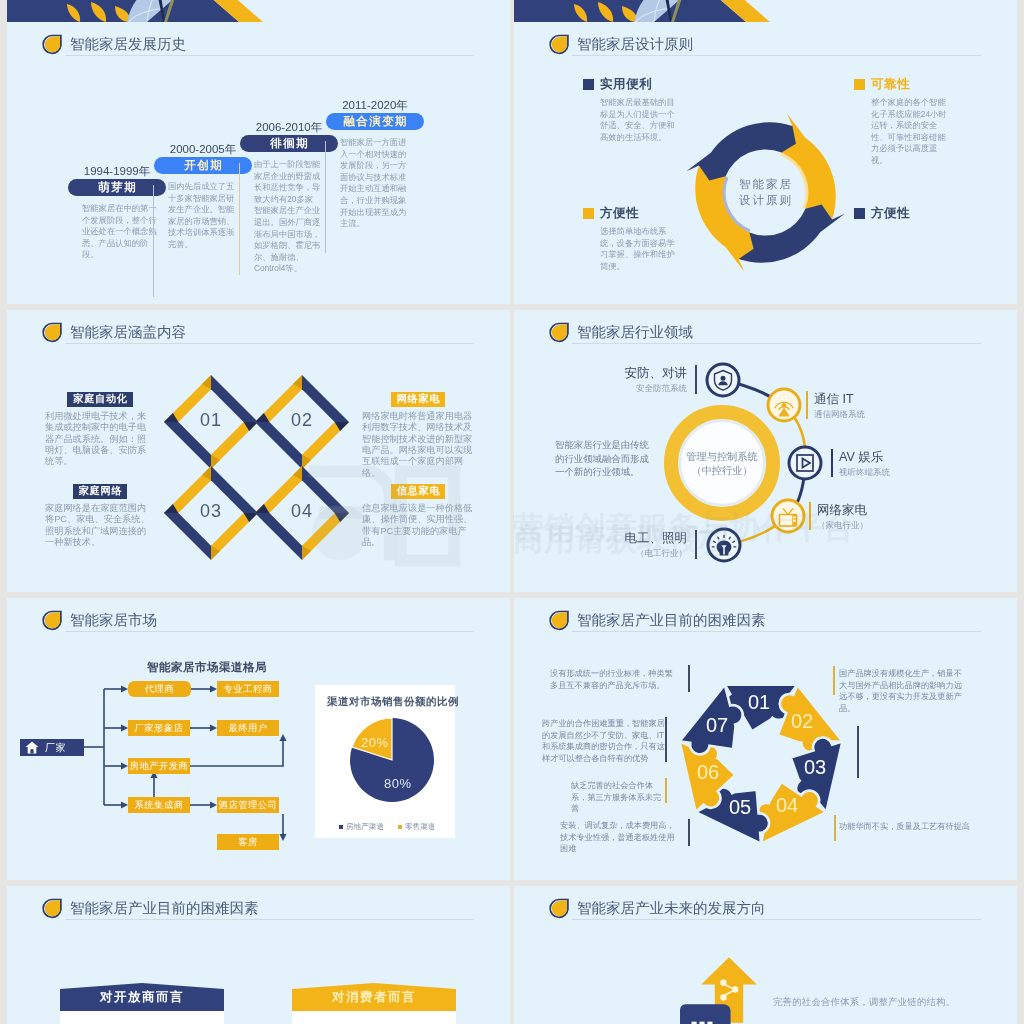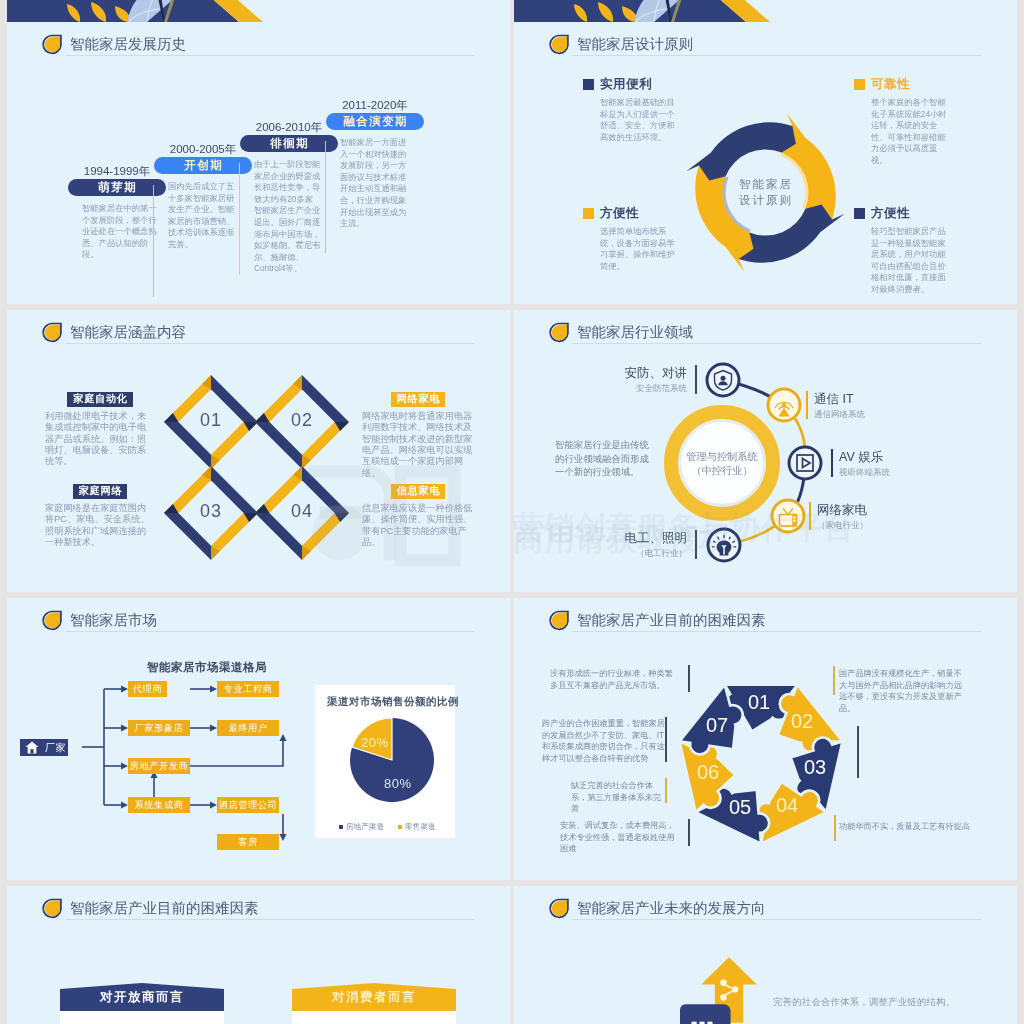--- a/index.html
+++ b/index.html
@@ -229,21 +229,20 @@
           <span class="s2-sq" style="background:#f2b317"></span>
         <span class="s2-h navy">方便性</span>
         </div>
       <div class="s2-txt">选择简单地布线系统，设备方面容易学习掌握、操作和维护简便。</div>
     </div>
     <div class="s2-blk" style="left:340px;top:183px;">
       <div class="s2-head">
           <span class="s2-sq" style="background:#2f3e72"></span>
         <span class="s2-h navy">方便性</span>
         </div>
-      <div class="s2-txt">轻巧型智能家居产品是一种轻量级智能家居系统，用户对功能可自由搭配组合且价格相对低廉，直接面对最终消费者。</div>
     </div>
   </div>
 
   <div class="slide sl-L r2">
     <div class="hdr">
       <svg viewBox="0 0 20 21">
         <path d="M18.9 1.5 L18.9 11.4 A8.9 8.9 0 1 1 10 1.5 Z" fill="none" stroke="#2c3c6b" stroke-width="1.7"></path>
         <path d="M18.0 2.2 L18.0 11.4 A7.6 7.6 0 1 1 10.4 3.1 Z" fill="#f2b317"></path>
       </svg>
       <span class="ttl">智能家居涵盖内容</span>
@@ -448,29 +447,29 @@
         <path d="M 114 203.5 l 7 3.5 l -7 3.5 z"></path>
         <path d="M 203 87.5 l 7 3.5 l -7 3.5 z"></path>
         <path d="M 203 126.5 l 7 3.5 l -7 3.5 z"></path>
         <path d="M 203 203.5 l 7 3.5 l -7 3.5 z"></path>
         <path d="M 272.5 143 l 3.5 -7 l 3.5 7 z"></path>
         <path d="M 143.5 180 l 3.5 -7 l 3.5 7 z"></path>
         <path d="M 272.5 236 l 3.5 7 l 3.5 -7 z"></path>
       </g>
     </svg>
 
-    <div class="s5-root" style="left:13px;top:141px;width:48px;overflow:hidden;">
+    <div class="s5-root" style="left:13px;top:141px;width:64px;overflow:hidden;">
       <svg style="position:absolute;left:5px;top:2px;" width="14" height="13" viewBox="0 0 14 13">
         <path d="M7 0.5 L13.4 6 L11.3 6 L11.3 12.5 L2.7 12.5 L2.7 6 L0.6 6 Z" fill="#fff"></path>
         <rect x="5.4" y="8.2" width="3.2" height="4.3" fill="#31407a"></rect>
       </svg>
       <span>厂家</span>
     </div>
 
-    <div class="s5-box" style="left:121px;top:83px;width:39px;">
+    <div class="s5-box" style="left:121px;top:83px;width:63px;border-radius:6px;">
         <span>代理商</span>
       </div>
     <div class="s5-box" style="left:210px;top:83px;width:62px;">
         <span>专业工程商</span>
       </div>
     <div class="s5-box" style="left:121px;top:122px;width:62px;">
         <span>厂家形象店</span>
       </div>
     <div class="s5-box" style="left:210px;top:122px;width:62px;">
         <span>最终用户</span>

